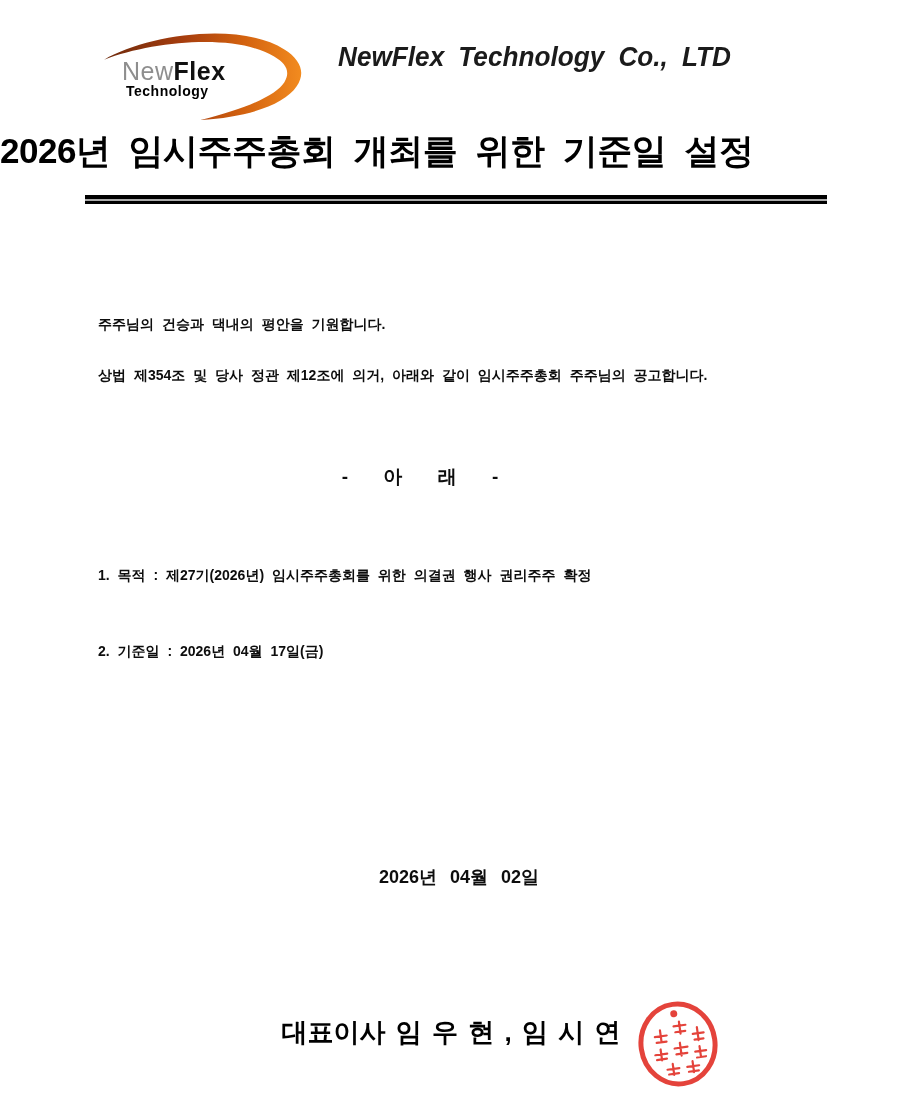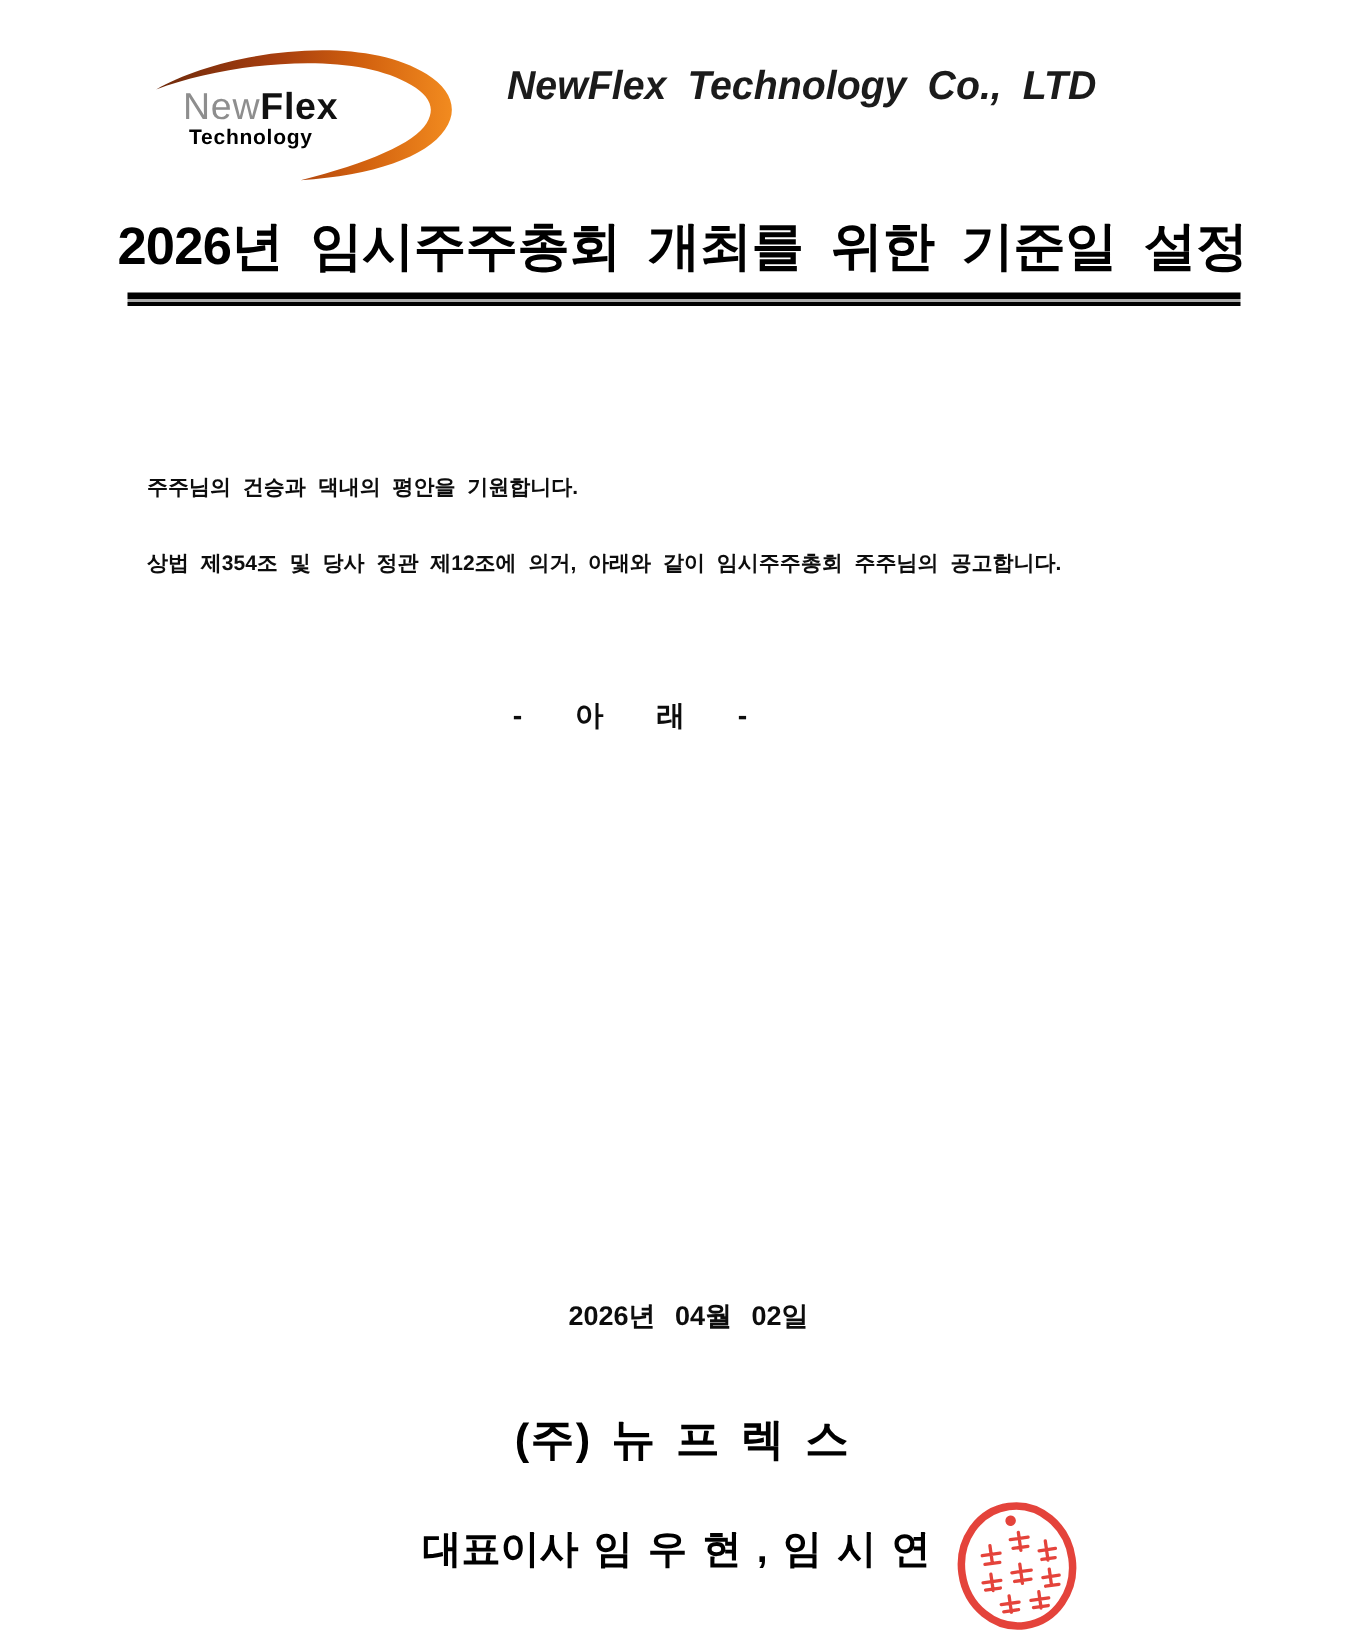--- a/index.html
+++ b/index.html
@@ -29,22 +29,22 @@
   
   .header-company {
     position: absolute; left: 338px; top: 30px;
     font-size: 27px; font-weight: 800; font-style: italic;
     word-spacing: 7px; letter-spacing: 0px; color: #1b1b1b;
     transform: scaleX(.97); transform-origin: left;
     white-space: nowrap;
   }
   
   .doc-title {
-    position: absolute; left: 0; top: 129px; width: 100%;
-    text-align: center; font-size: 35px; font-weight: 800;
+    position: absolute; left: 0; top: 116px; width: 100%;
+    text-align: left; font-size: 35px; font-weight: 800;
     word-spacing: 9px; letter-spacing: -0.5px; color: #000000;
     white-space: nowrap;
   }
   .title-rule {
     position: absolute; left: 85px; top: 183px; width: 742px; height: 9px;
     background: linear-gradient(to bottom,
       #000000 0px, #000000 4px,
       #ababab 4px, #ababab 6px,
       #000000 6px, #000000 9px);
   }
@@ -112,23 +112,24 @@
   <div class="header-company">NewFlex Technology Co., LTD</div>
 
   <div class="doc-title">2026년 임시주주총회 개최를 위한 기준일 설정</div>
   <div class="title-rule"></div>
 
   <div class="para p-greeting">주주님의 건승과 댁내의 평안을 기원합니다.</div>
   <div class="para p-legal">상법 제354조 및 당사 정관 제12조에 의거, 아래와 같이 임시주주총회 주주님의 공고합니다.</div>
 
   <div class="below-label">- 아 래 -</div>
 
+  <div class="para item-1">1. 목적 : 제27기(2026년) 임시주주총회를 위한 의결권 행사 권리주주 확정</div>
+  <div class="para item-2">2. 기준일 : 2026년 04월 17일(금)</div>
 
   <div class="announce-date">2026년 04월 02일</div>
-  <div class="company-sign">(주) 뉴 프 렉 스</div>
   <div class="ceo-sign">대표이사 임 우 현 , 임 시 연</div>
 
   <div class="seal">
     <svg width="84" height="88" viewBox="0 0 84 88" aria-hidden="true">
       <g stroke="#e2342b" fill="none" opacity="0.92" transform="rotate(-8 42 44)">
         <ellipse cx="42" cy="44" rx="37" ry="40" stroke-width="5"></ellipse>
         <circle cx="42" cy="13.5" r="3.5" fill="#e2342b" stroke="none"></circle>
 
         <g stroke-width="2.2" stroke-linecap="round">
           <path d="M20,34 h12 M26,28 v12 M21,40 h10"></path>

